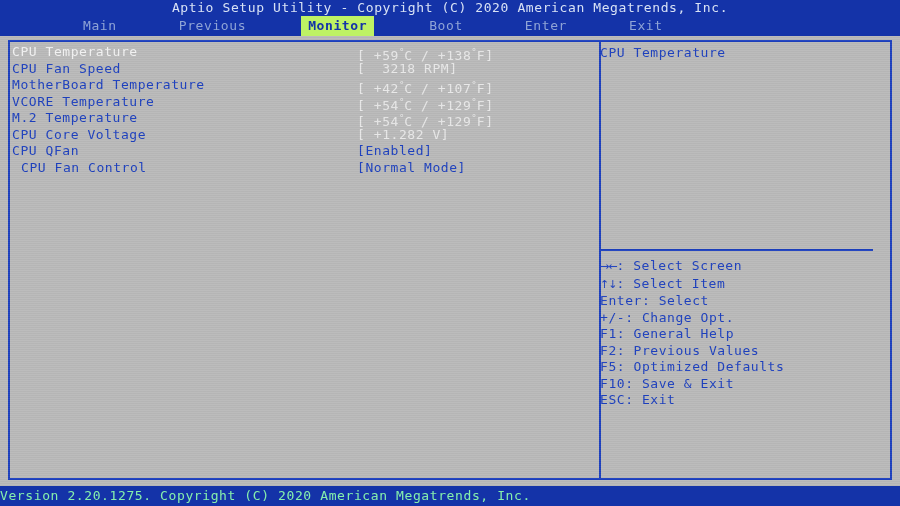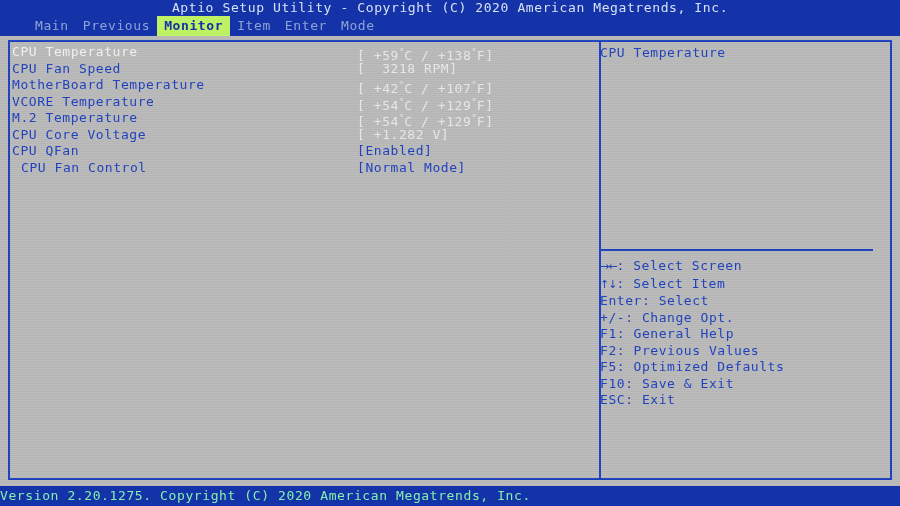--- a/index.html
+++ b/index.html
@@ -44,20 +44,21 @@
     letter-spacing: 0.6px;
     white-space: nowrap;
     padding-left: 28px;
     box-sizing: border-box;
   }
   .menu-item {
     display: inline-block;
     color: #8fa4d6;
     padding: 0 7px;
     height: 20px;
+    margin-left: 48px;
   }
   .menu-item.active {
     background: #bef264;
     color: #1433a8;
     font-weight: bold;
   }
 
   
   #body-region {
     position: absolute;
@@ -199,21 +200,21 @@
     white-space: pre;
   }
 </style>
 </head>
 <body>
 
 <div id="screen">
 
   <div id="title-bar">Aptio Setup Utility - Copyright (C) 2020 American Megatrends, Inc.</div>
 
-  <div id="menu-bar"><span class="menu-item">Main</span><span class="menu-item">Previous</span><span class="menu-item active">Monitor</span><span class="menu-item">Item</span><span class="menu-item">Enter</span><span class="menu-item">Mode</span></div>
+  <div id="menu-bar"><span class="menu-item">Main</span><span class="menu-item">Previous</span><span class="menu-item active">Monitor</span><span class="menu-item">Boot</span><span class="menu-item">Enter</span><span class="menu-item">Exit</span></div>
 
   <div id="body-region">
 
     <div id="panel-frame">
       <div id="panel-divider"></div>
     </div>
 
     <div id="settings-list">
         <div class="setting-row selected"><span class="setting-label">CPU Temperature</span><span class="setting-value">[ +59<span class="deg">°</span>C / +138<span class="deg">°</span>F]</span></div>
         <div class="setting-row"><span class="setting-label">CPU Fan Speed</span><span class="setting-value">[  3218 RPM]</span></div>

